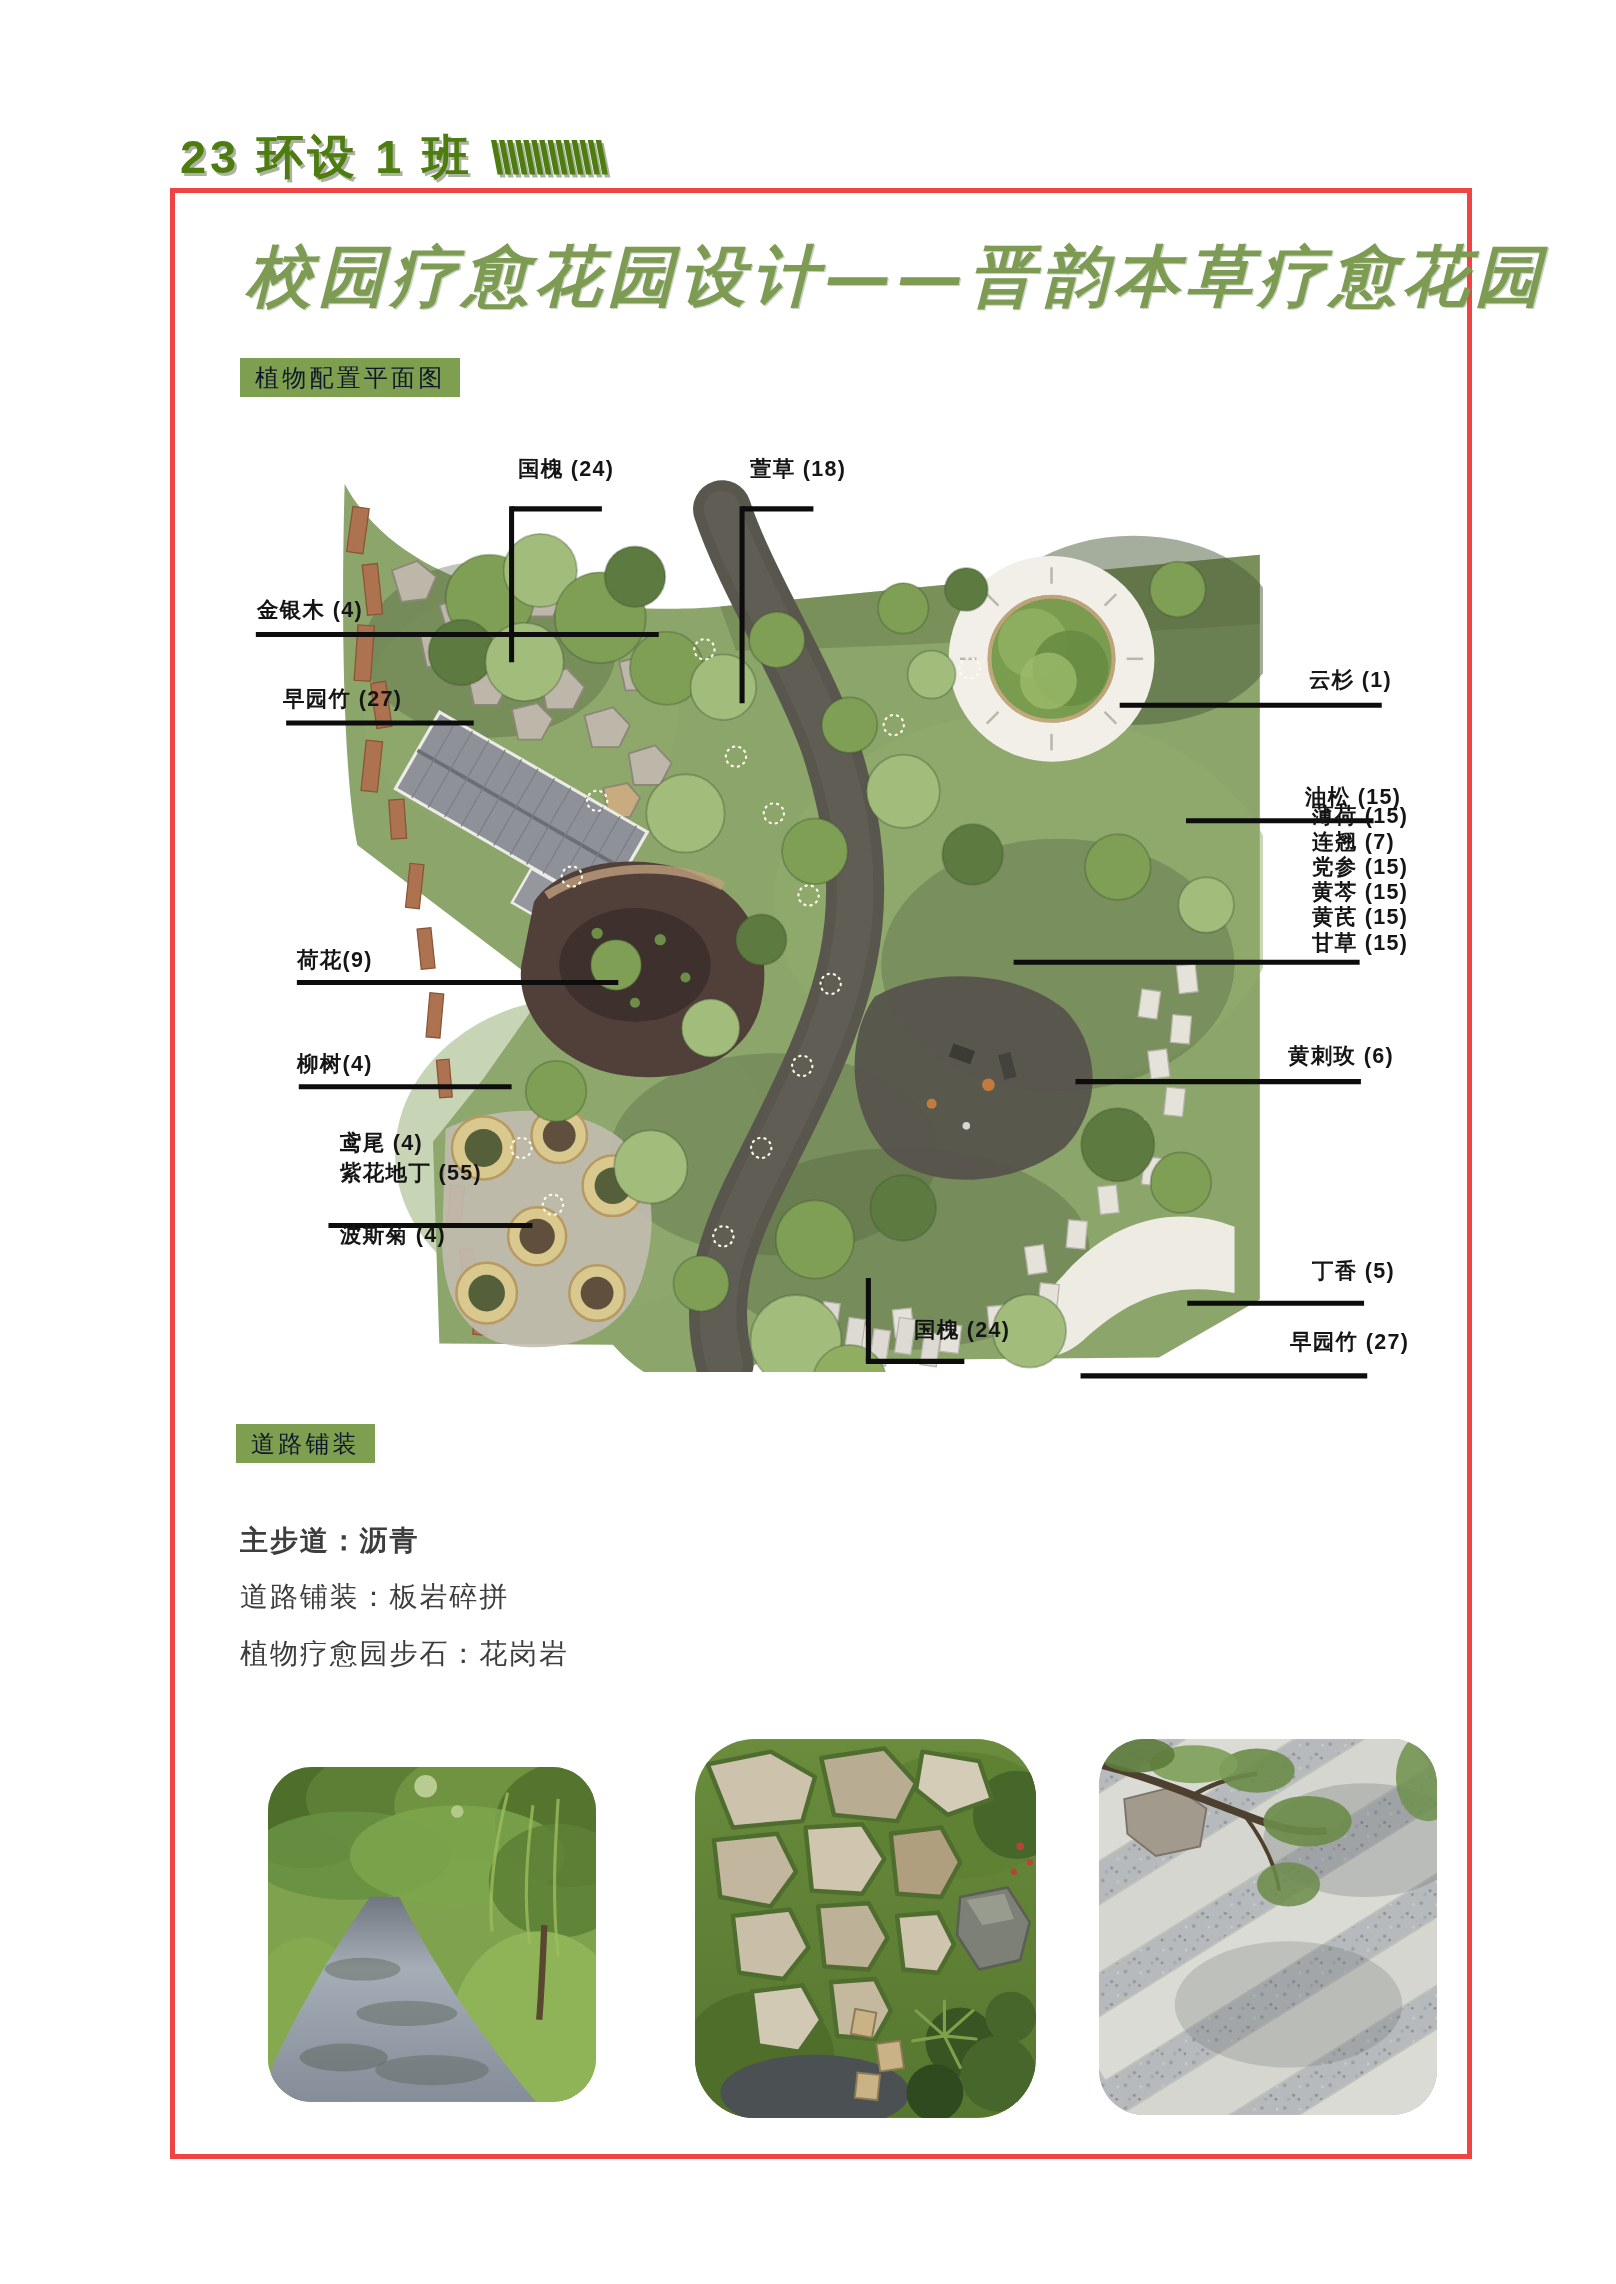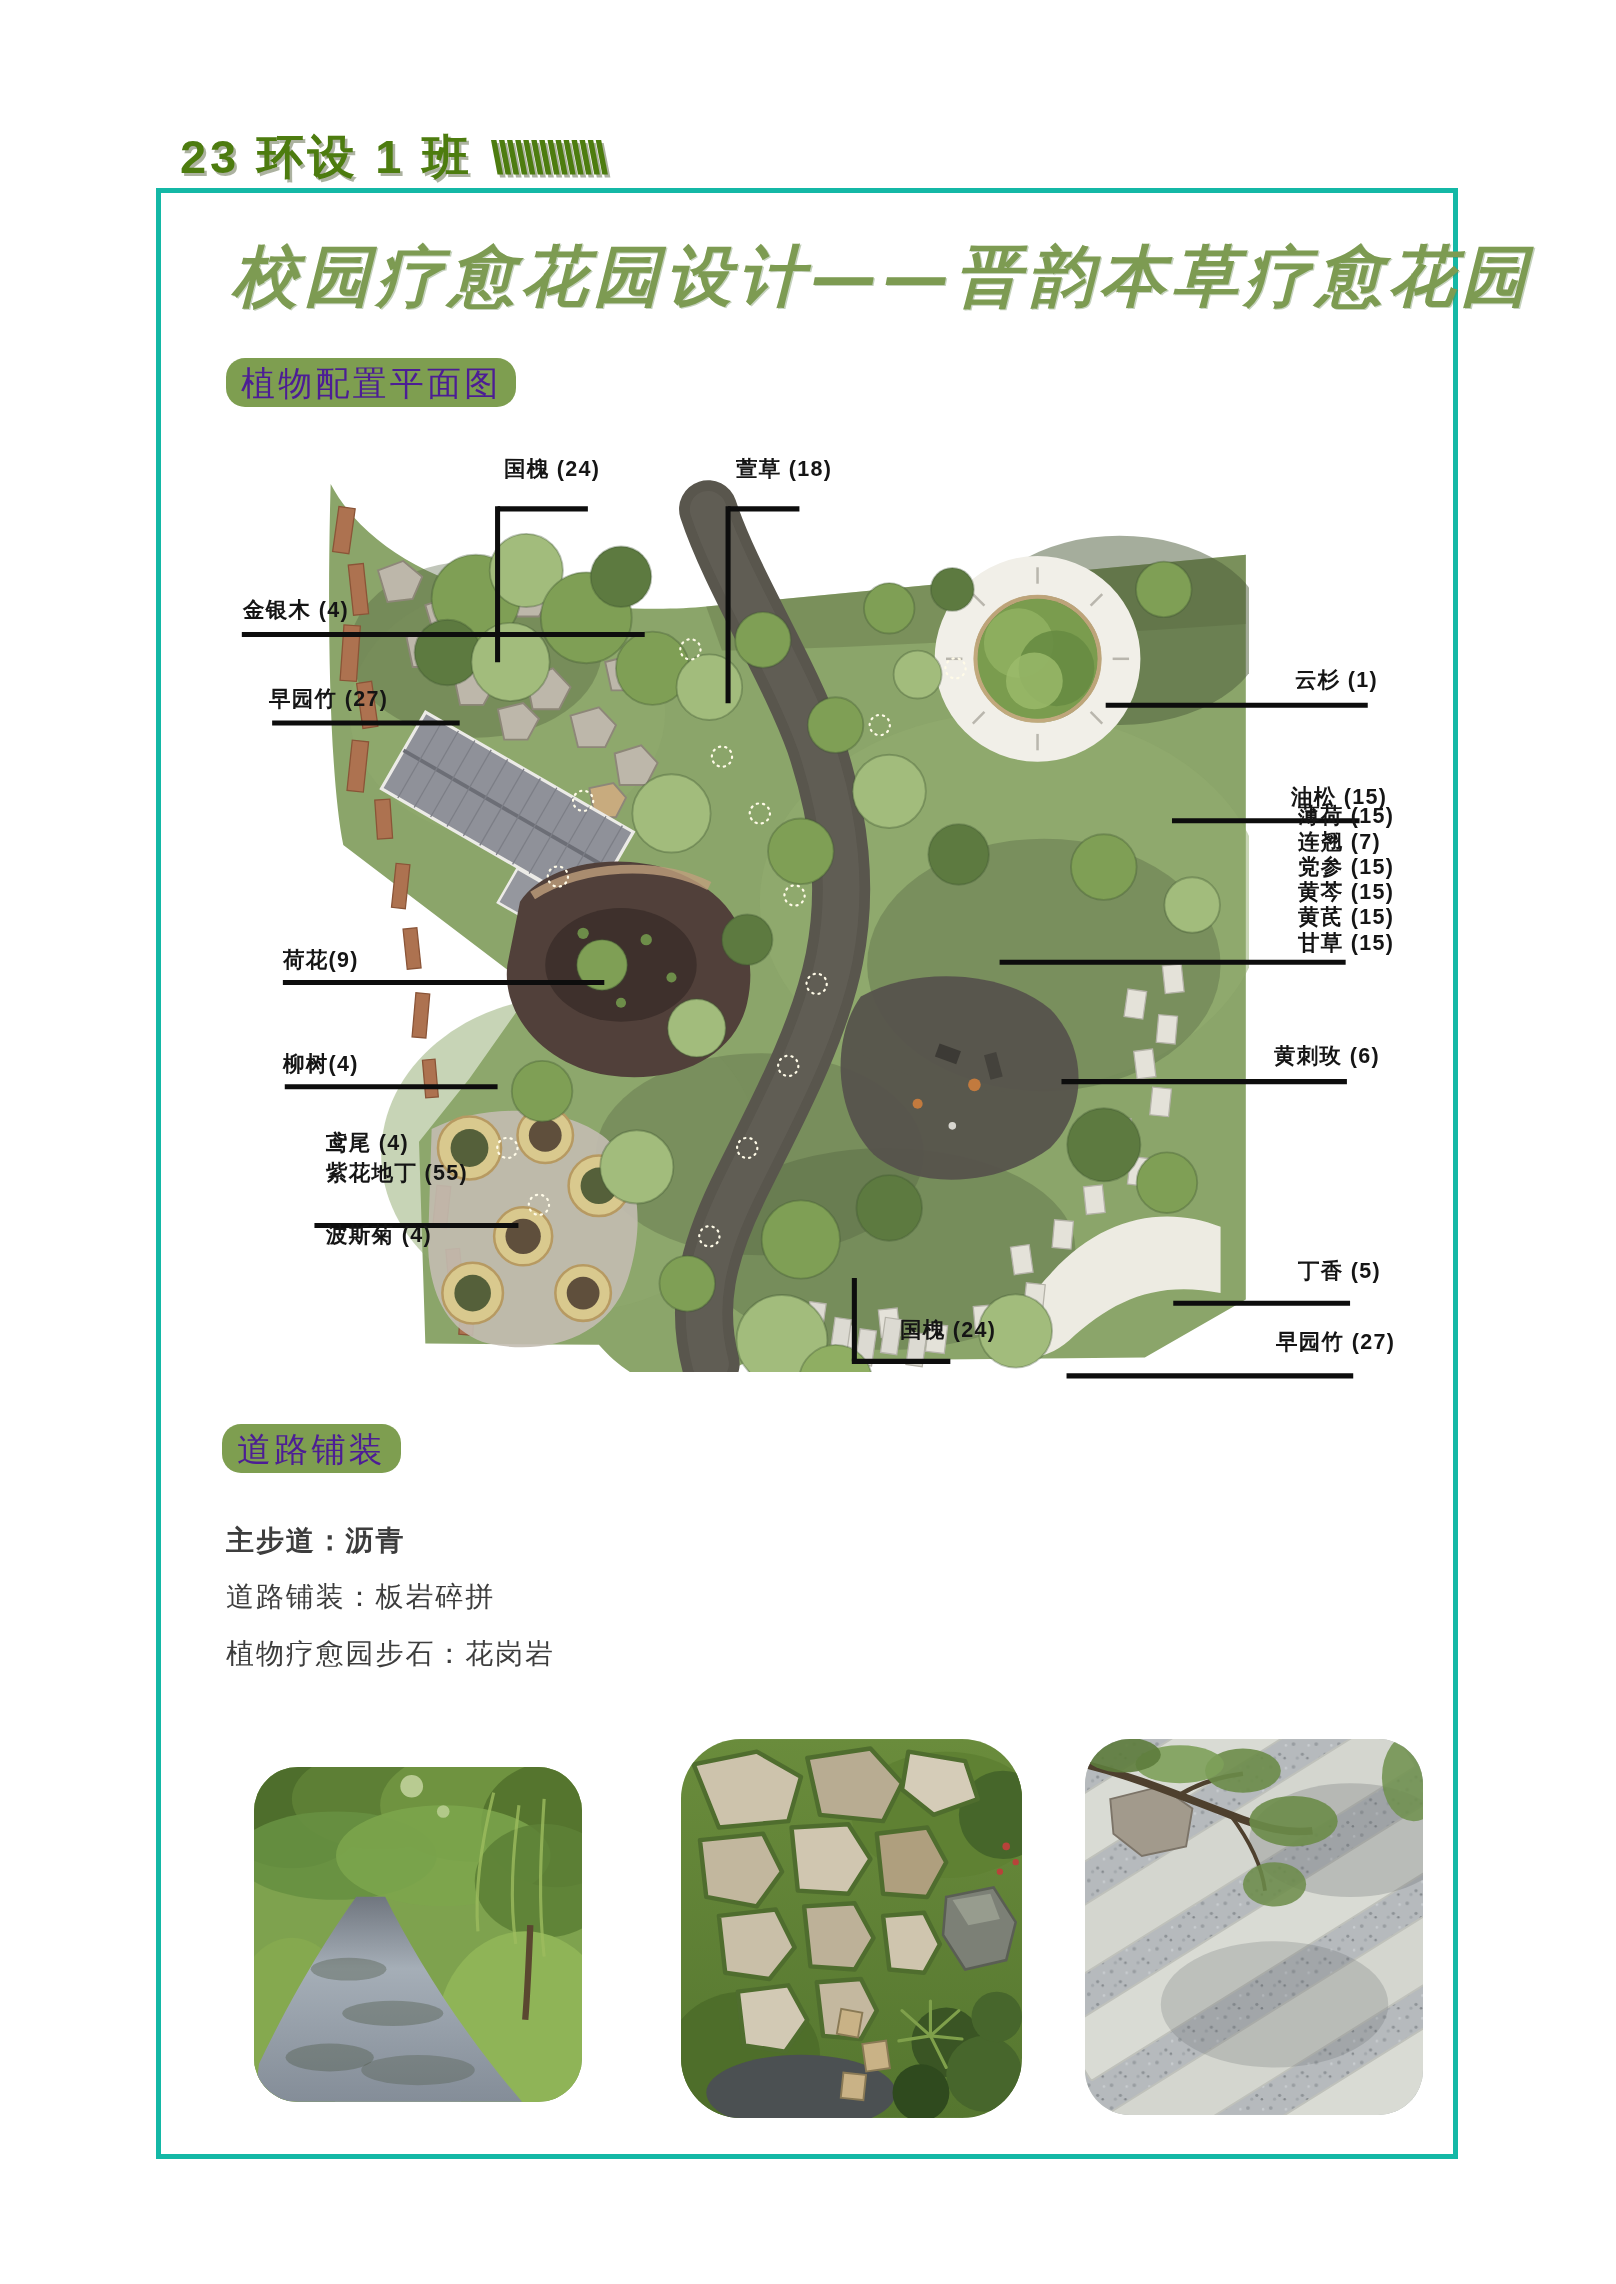--- a/index.html
+++ b/index.html
@@ -10,35 +10,34 @@
   }
   .header{
     position:absolute;left:180px;top:129px;height:57px;
     display:flex;align-items:center;gap:17.7px;
     font-size:47px;font-weight:bold;color:#4d7c0f;letter-spacing:3.8px;
     text-shadow:2.5px 2.5px 0 rgba(70,85,45,.45);
     white-space:nowrap;
   }
   .hatch{letter-spacing:-5px;font-weight:bold;}
   .frame{
-    position:absolute;left:156px;top:188px;width:1292px;height:1961px;
-    border:5px solid #14b8a6;background:#fff;
+    position:absolute;left:170px;top:188px;width:1292px;height:1961px;
+    border:5px solid #ef4444;background:#fff;
   }
   .title{
     position:absolute;left:71px;top:39px;margin:0;
     font-family:"DejaVu Serif","Liberation Serif",serif;
     font-size:66px;font-weight:bold;font-style:italic;
     color:#7d9b52;letter-spacing:6.3px;white-space:nowrap;
     text-shadow:1.3px 1.3px 0 rgba(90,125,70,.35);
   }
   .section-tag{
-    position:absolute;background:#7e9e50;color:#4c1d95;
-    font-size:34px;letter-spacing:3.2px;padding:7.6px 15px;line-height:1;
+    position:absolute;background:#7e9e50;color:#0f172a;
+    font-size:24px;letter-spacing:3.2px;padding:7.6px 15px;line-height:1;
     white-space:nowrap;
-    border-radius:19px;
   }
   .tag-plan{left:65px;top:165px;}
   .tag-paving{left:61px;top:1231px;}
   .plan{position:absolute;left:157px;top:267px;width:931px;height:912px;}
   .leaders{position:absolute;left:0;top:0;width:1292px;height:1961px;pointer-events:none;}
   .plabel{
     position:absolute;font-size:21.5px;color:#151515;font-weight:700;
     white-space:nowrap;letter-spacing:1.3px;line-height:1.2;
   }
   .paving-item{

